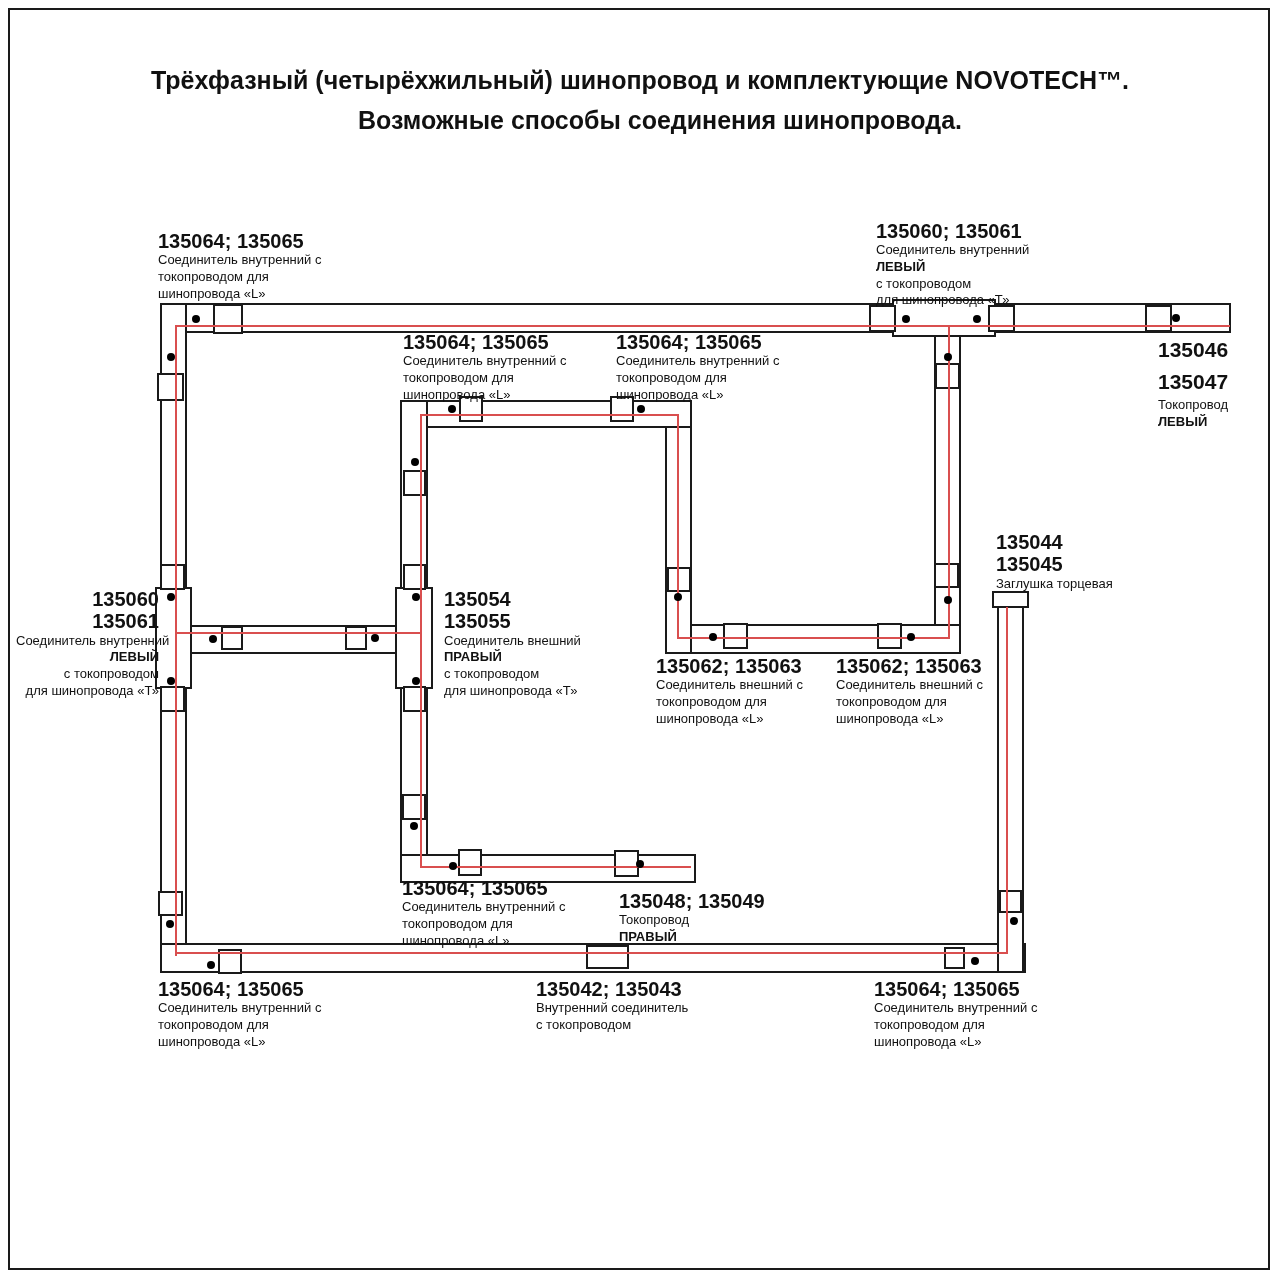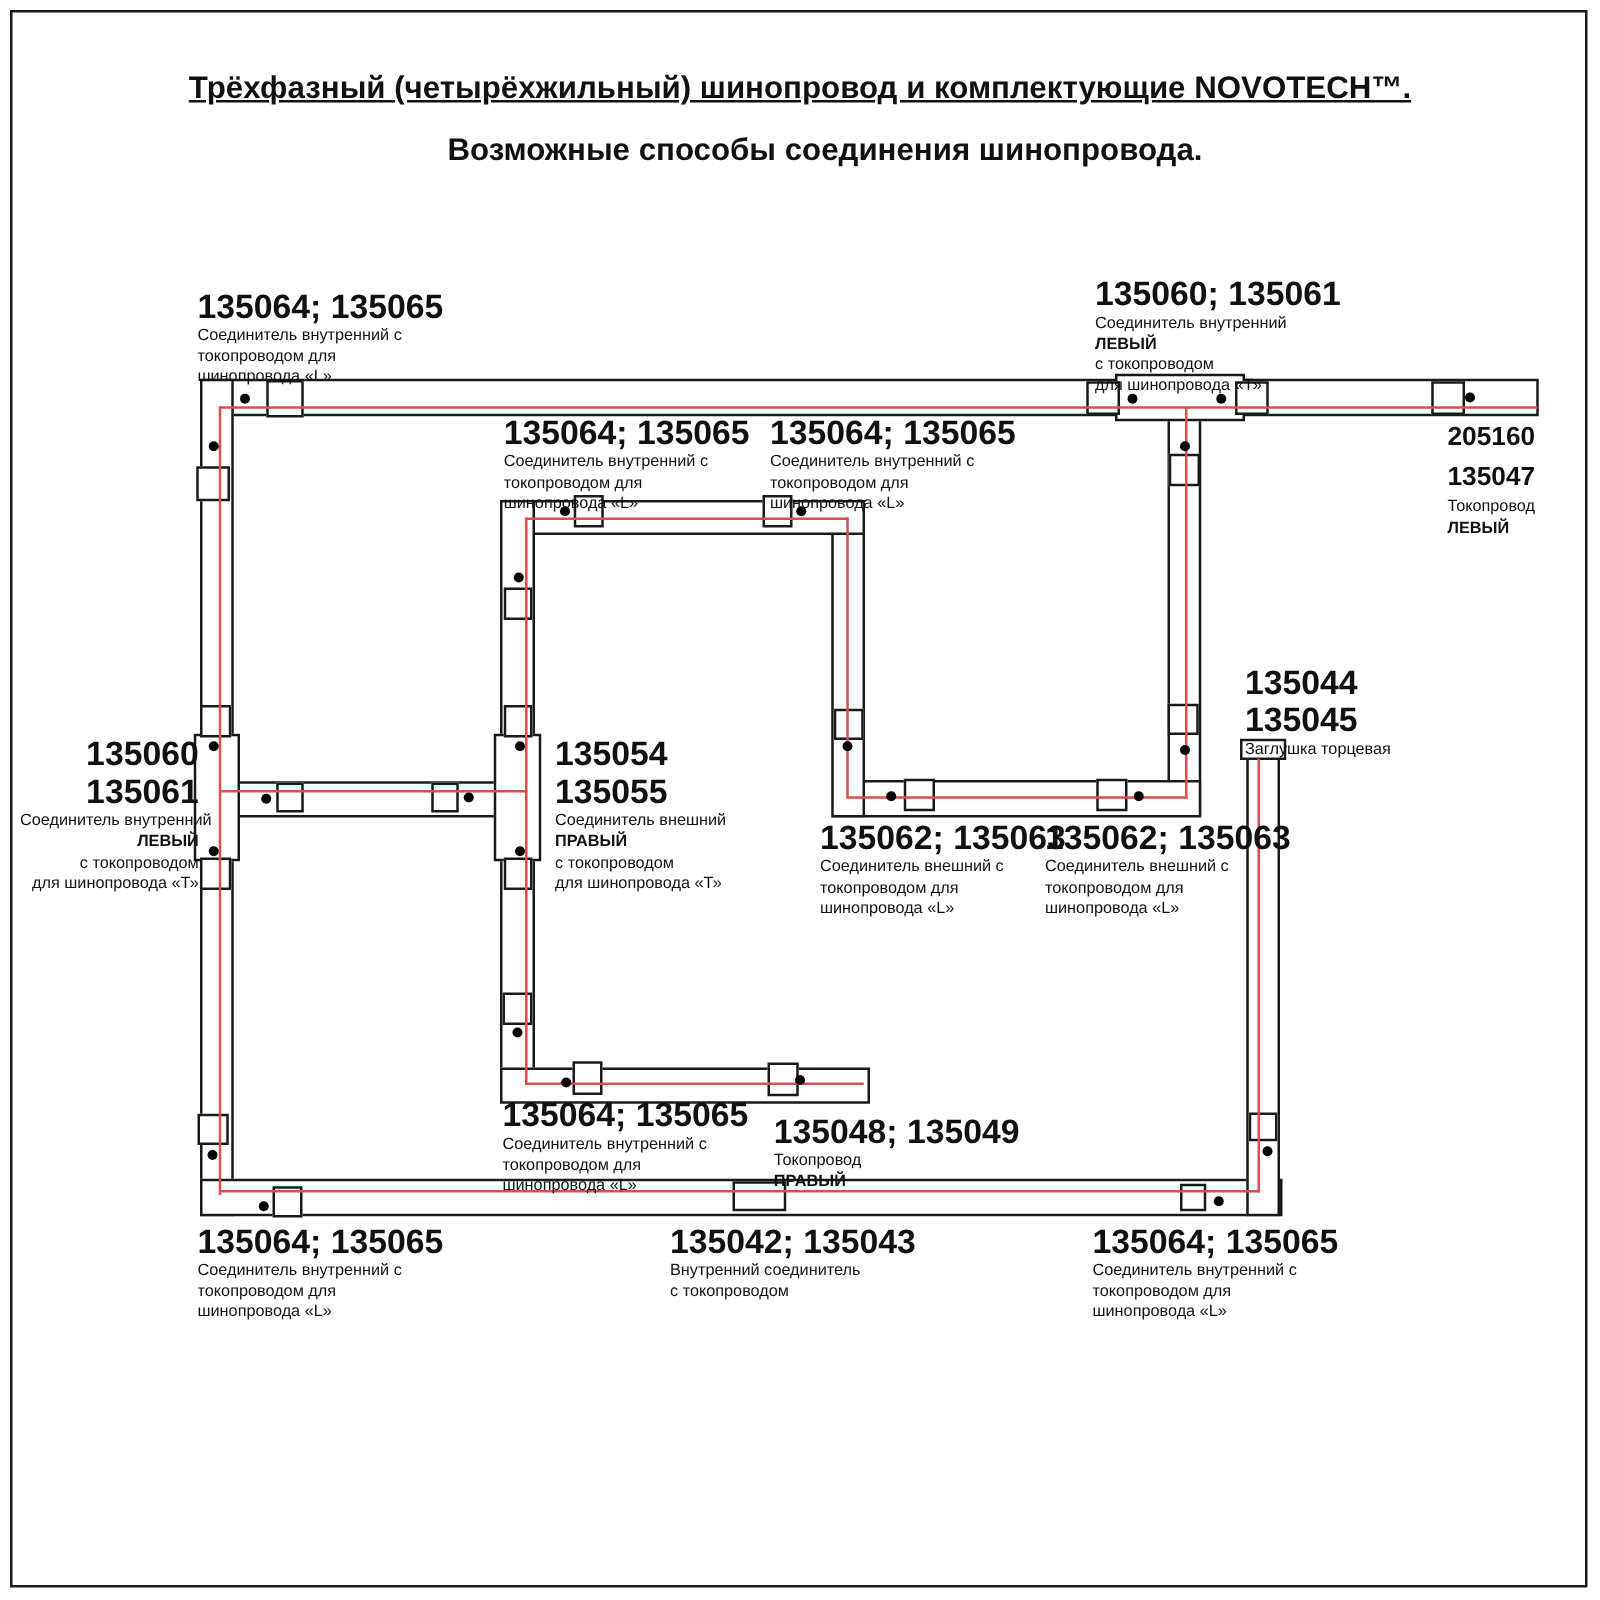--- a/index.html
+++ b/index.html
@@ -9,33 +9,33 @@
   .title{position:absolute;left:0;width:1280px;text-align:center;font-weight:700;font-size:25px;z-index:6;}
   
   .track{position:absolute;background:#fff;border:2px solid #1a1a1a;box-sizing:border-box;z-index:1;}
   .bulge{position:absolute;background:#fff;border:2px solid #1a1a1a;box-sizing:border-box;z-index:2;}
   .nub{position:absolute;background:#fff;border:2px solid #1a1a1a;box-sizing:border-box;z-index:3;}
   .cap{position:absolute;background:#fff;border:2px solid #1a1a1a;box-sizing:border-box;z-index:3;}
   .redh,.redv{position:absolute;background:#d94f4f;z-index:4;}
   .dot{position:absolute;width:8px;height:8px;background:#000;border-radius:50%;z-index:5;}
   
   .lbl{position:absolute;z-index:6;}
-  .code{font-size:27px;font-weight:700;line-height:1.12;white-space:nowrap;}
+  .code{font-size:20px;font-weight:700;line-height:1.12;white-space:nowrap;}
   .code.big{font-size:21px;line-height:1.5;}
   .ln{font-size:13px;line-height:1.28;white-space:nowrap;}
   .b{font-weight:700;}
   .ra{text-align:right;}
 </style>
 </head>
 <body>
 
 <div id="page">
   <div id="frame"></div>
 
-  <div class="title" style="top:56px;text-decoration:underline;">Трёхфазный (четырёхжильный) шинопровод и комплектующие NOVOTECH™.</div>
+  <div class="title" style="top:66px;">Трёхфазный (четырёхжильный) шинопровод и комплектующие NOVOTECH™.</div>
   <div class="title" style="top:106px;padding-left:20px;">Возможные способы соединения шинопровода.</div>
 
   <div class="track" style="left:160px;top:303px;width:1071px;height:30px;"></div>
   <div class="track" style="left:160px;top:303px;width:27px;height:670px;"></div>
   <div class="track" style="left:160px;top:943px;width:866px;height:30px;"></div>
   <div class="track" style="left:997px;top:605px;width:27px;height:368px;"></div>
   <div class="track" style="left:934px;top:330px;width:27px;height:323px;"></div>
   <div class="track" style="left:665px;top:624px;width:296px;height:30px;"></div>
   <div class="track" style="left:665px;top:400px;width:27px;height:254px;"></div>
   <div class="track" style="left:400px;top:400px;width:292px;height:28px;"></div>
@@ -125,21 +125,21 @@
 
   <div class="lbl" style="left:876px;top:220px;">
     <div class="code">135060; 135061</div>
     <div class="ln">Соединитель внутренний</div>
     <div class="ln b">ЛЕВЫЙ</div>
     <div class="ln">с токопроводом</div>
     <div class="ln">для шинопровода «Т»</div>
   </div>
 
   <div class="lbl" style="left:1158px;top:334px;">
-    <div class="code big">205160</div>
+    <div class="code big">135046</div>
     <div class="code big">135047</div>
     <div class="ln">Токопровод</div>
     <div class="ln b">ЛЕВЫЙ</div>
   </div>
 
   <div class="lbl" style="left:403px;top:331px;">
     <div class="code">135064; 135065</div>
     <div class="ln">Соединитель внутренний с</div>
     <div class="ln">токопроводом для</div>
     <div class="ln">шинопровода «L»</div>

